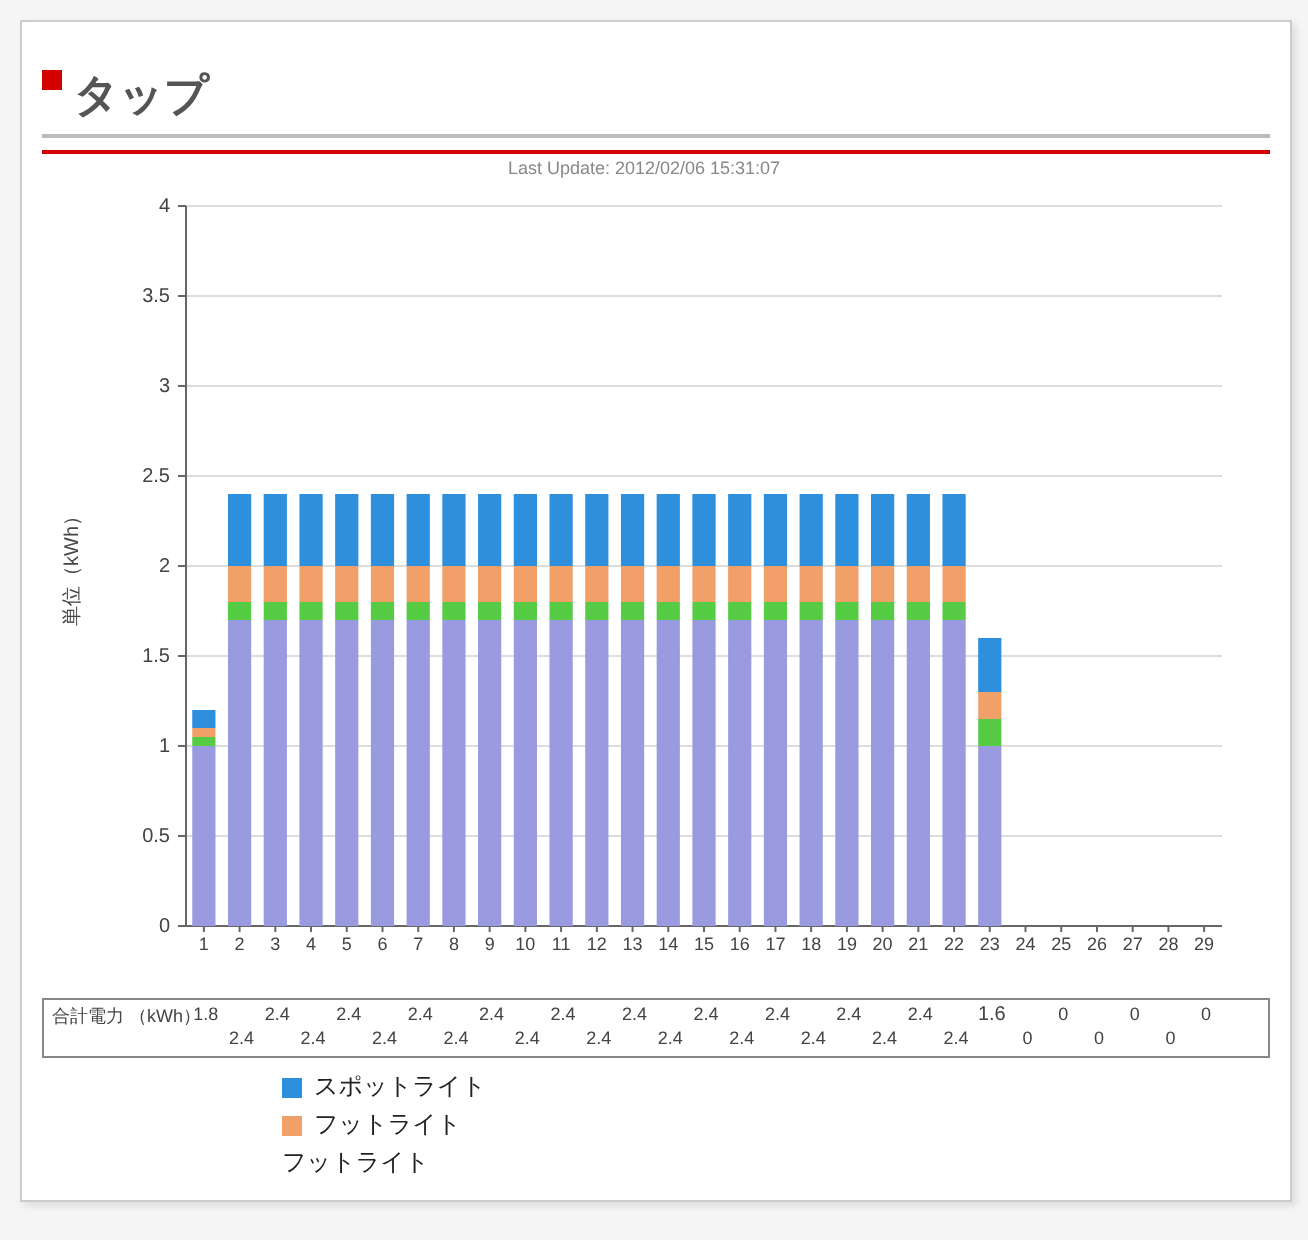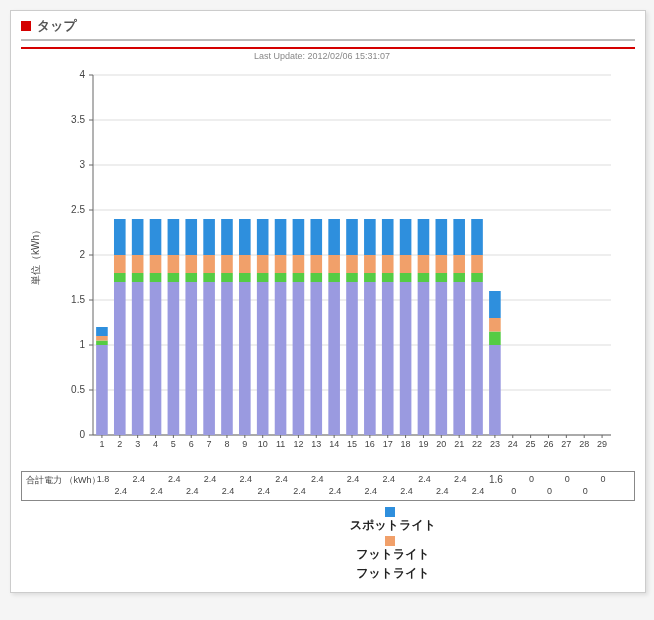--- a/index.html
+++ b/index.html
@@ -21,23 +21,24 @@
     align-items: center;
     padding: 6px 10px 2px 10px;
   }
   .red-sq {
     width: 10px;
     height: 10px;
     background: #d40000;
     margin-right: 6px;
   }
   .page-title {
-    font-size: 13px;
+    font-size: 22px;
     font-weight: bold;
     color: #555;
+    margin-top: 16px;
   }
   .hr1 {
     border-top: 2px solid #bbb;
     margin: 2px 10px 6px 10px;
   }
   .sub-row {
     position: relative;
     margin: 8px 10px 0 10px;
   }
   .redbar {
@@ -85,22 +86,21 @@
   }
   .legend {
     margin: 6px 0 10px 130px;
     font-size: 12px;
   }
   .legend-item {
     display: flex;
     align-items: center;
     margin: 2px 0;
     color: #222;
-    font-weight: bold;
-    flex-direction: column;
+    font-weight: normal;
   }
   .swatch {
     width: 10px; height: 10px;
     margin-right: 6px;
   }
   .xlabel-area {
     text-align: center;
     font-size: 10px;
     color: #444;
     margin-top: 16px;

